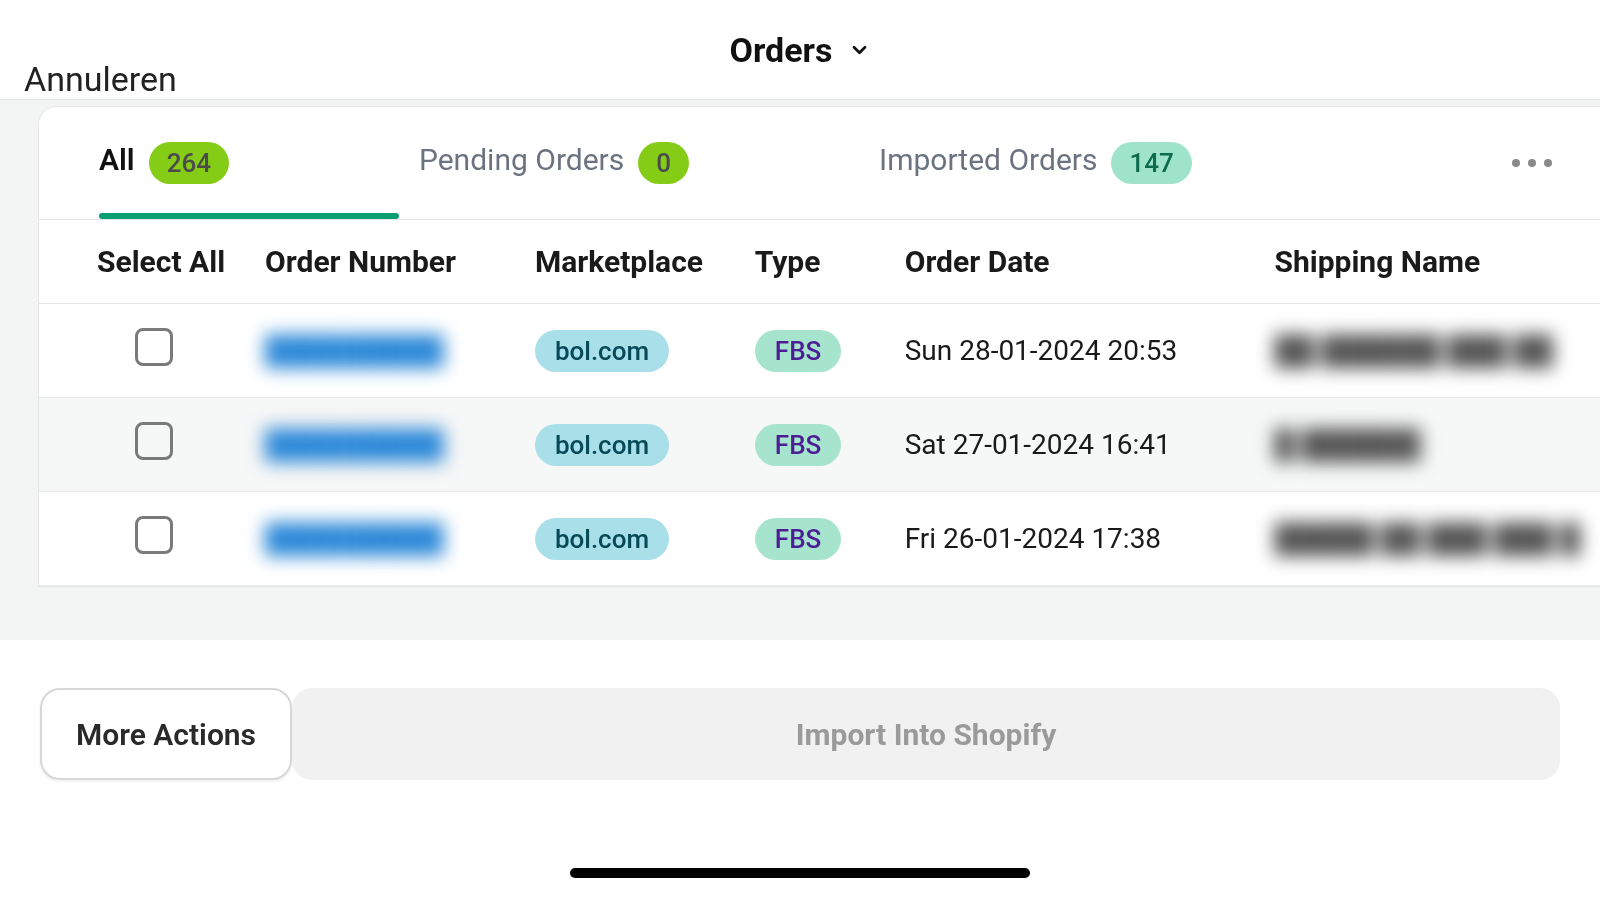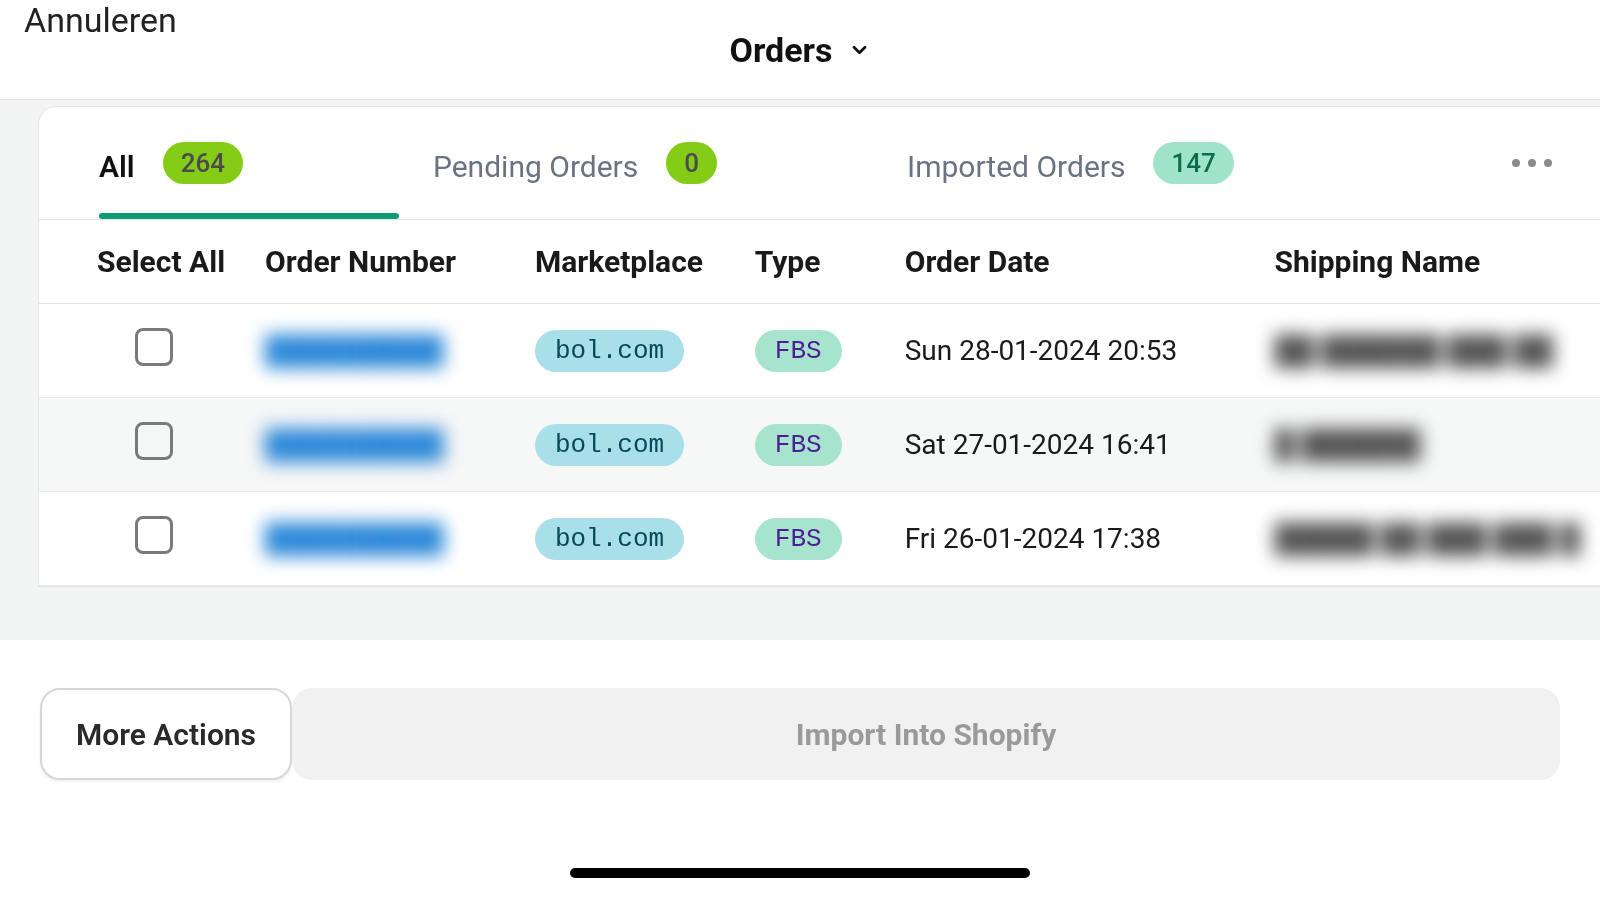--- a/index.html
+++ b/index.html
@@ -11,21 +11,21 @@
     font-family: -apple-system, BlinkMacSystemFont, "Segoe UI", Roboto, Helvetica, Arial, sans-serif;
     background: #fff;
     color: #1a1a1a;
     overflow: hidden;
   }
 
   
   .topbar {
     height: 100px;
     display: flex;
-    align-items: flex-start;
+    align-items: flex-end;
     padding: 0 24px;
     position: relative;
     border-bottom: 1px solid #e6e6e6;
   }
   .topbar .cancel {
     font-size: 34px;
     color: #222;
   }
   .topbar .center {
     position: absolute;
@@ -64,22 +64,22 @@
   
   .tabs {
     display: flex;
     align-items: center;
     height: 112px;
     padding: 0 40px 0 60px;
     position: relative;
   }
   .tab {
     display: flex;
-    align-items: flex-end;
-    gap: 28px;
+    align-items: flex-start;
+    gap: 14px;
     font-size: 30px;
     color: #6b7280;
     cursor: pointer;
     white-space: nowrap;
   }
   .tab.active .tab-label { color: #111; font-weight: 600; }
   .tab .badge {
     background: #84cc16;
     color: #4b4b4b;
     border-radius: 999px;
@@ -160,21 +160,20 @@
     margin-left: 38px;
   }
 
   
   .pill {
     display: inline-block;
     border-radius: 999px;
     padding: 6px 20px;
     font-size: 26px;
     font-weight: 500;
-    font-family: Liberation Mono, monospace;
   }
   .pill.market { background: #a9dfe9; color: #064a57; }
   .pill.type   { background: #a7e4cd; color: #4c1d95; }
 
   .blur {
     filter: blur(9px);
     color: #2b88d8;
     font-weight: 700;
   }
   .blur-grey {

